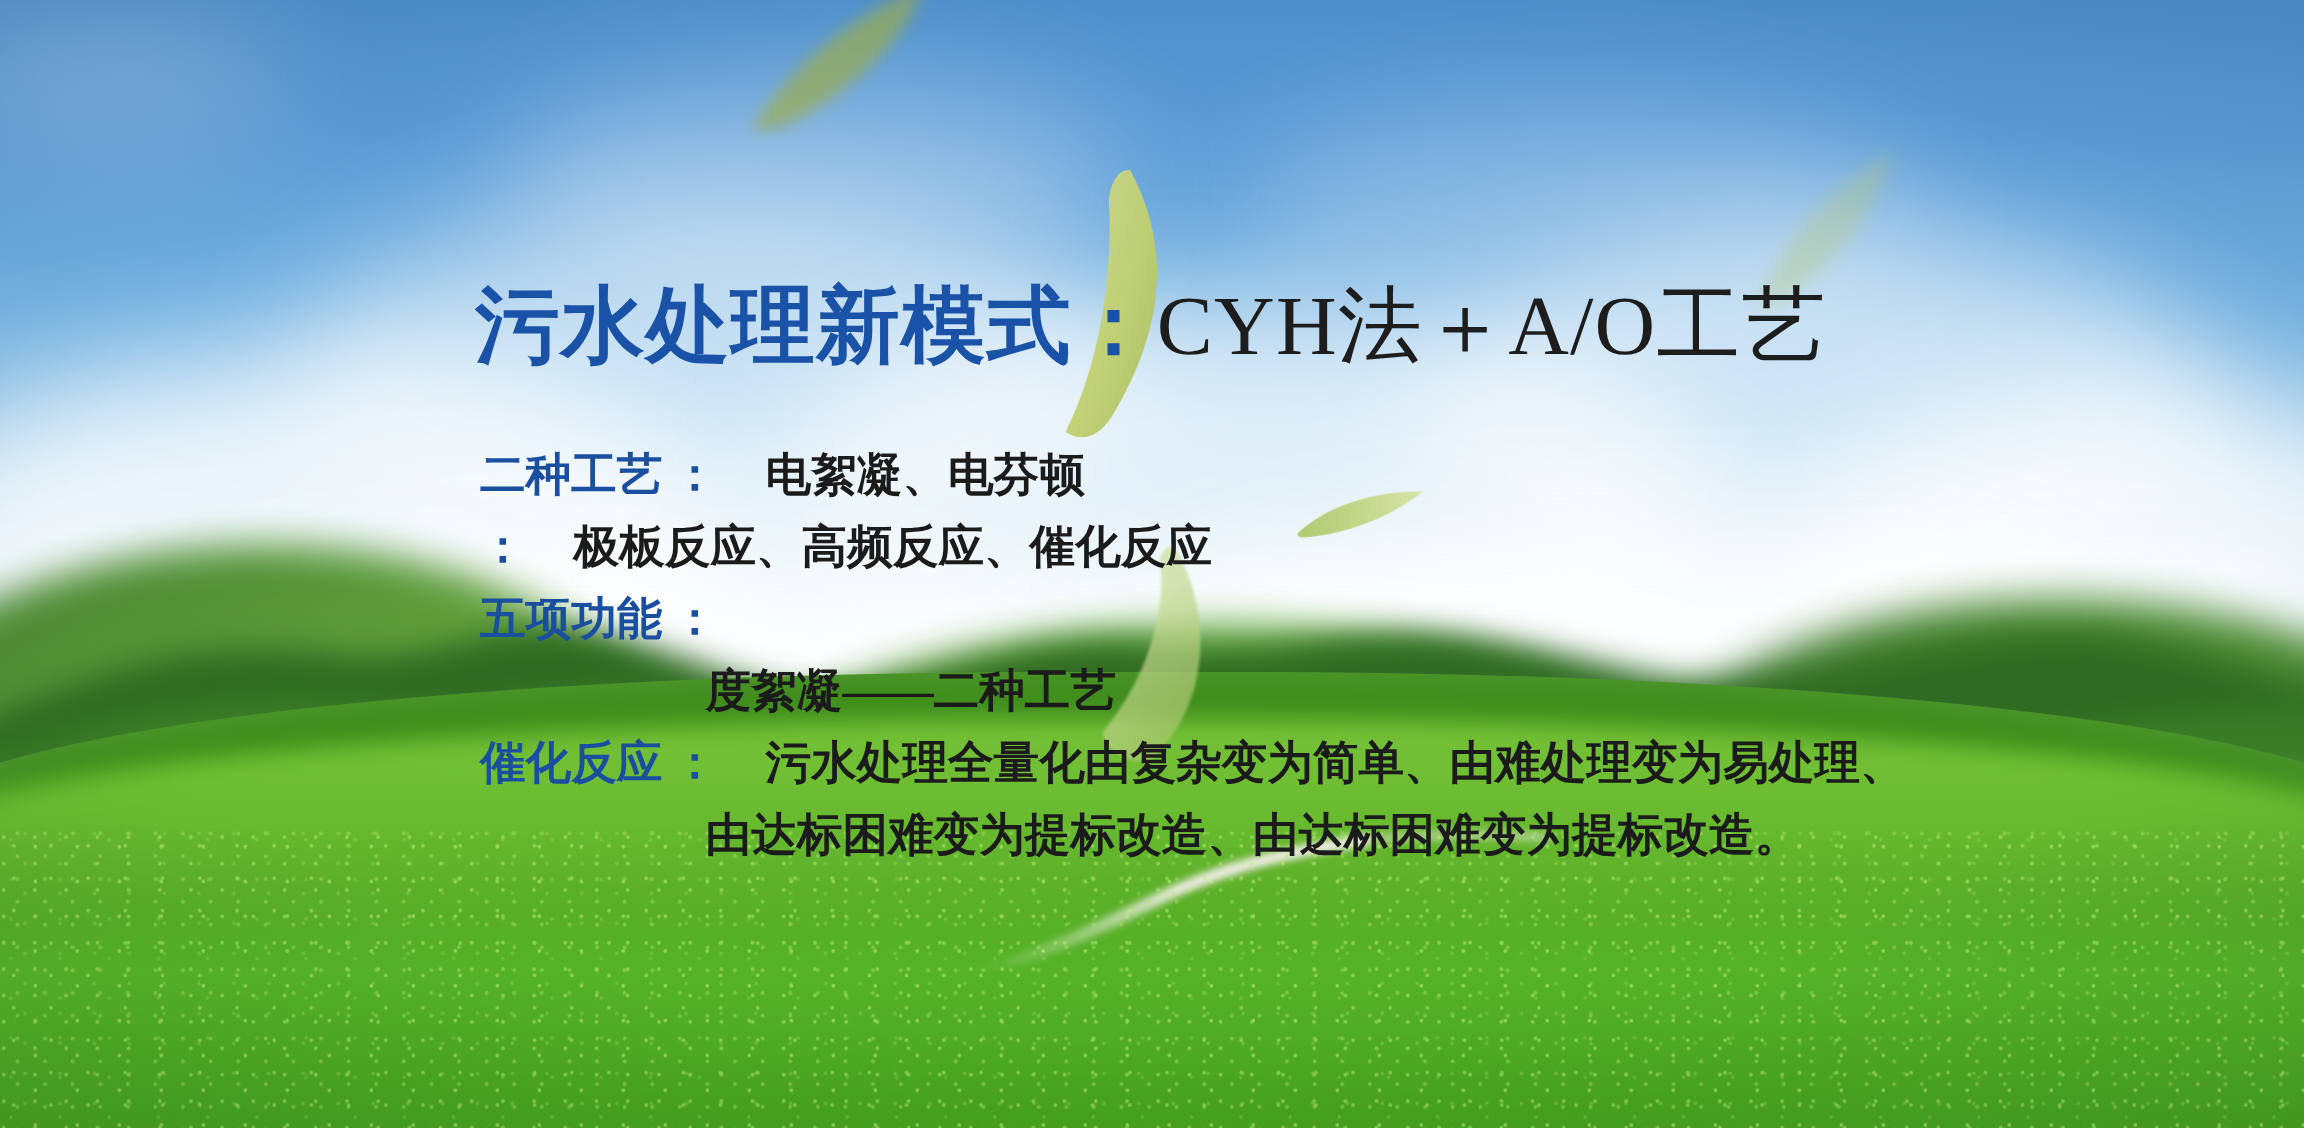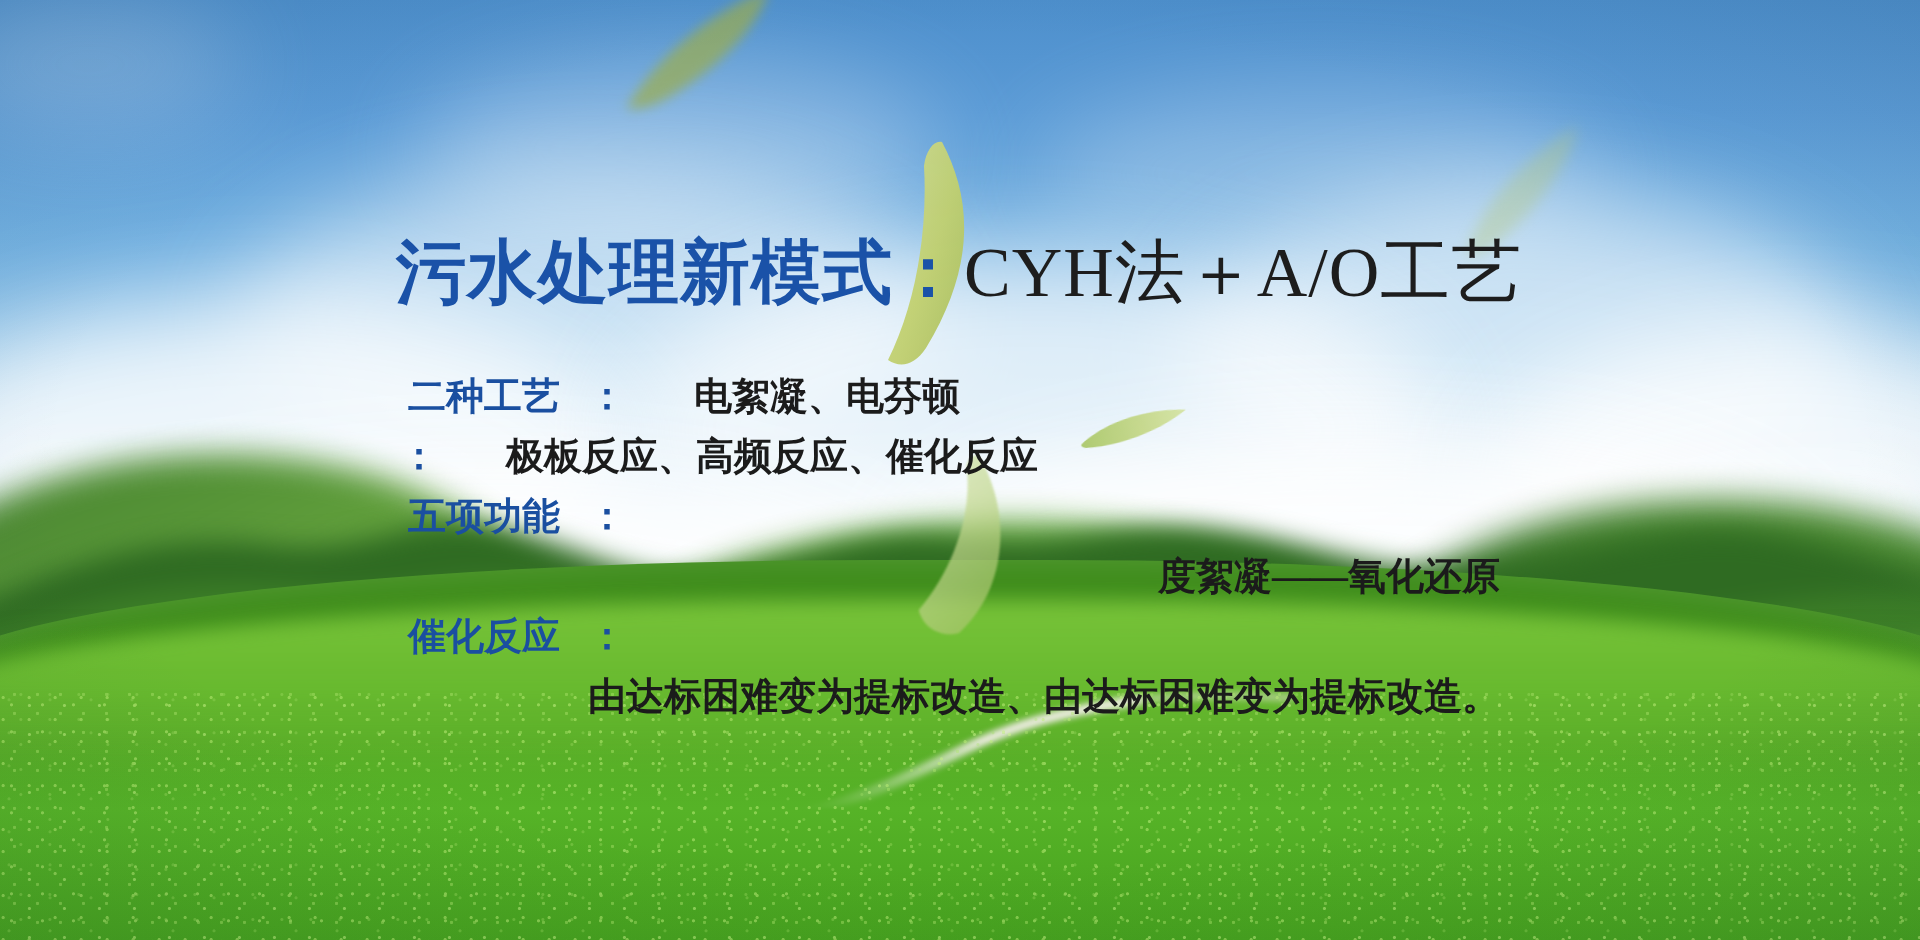--- a/index.html
+++ b/index.html
@@ -153,21 +153,21 @@
   .leaf { position:absolute; }
   .leaf svg { display:block; }
   .leaf-a { left:608px;  top:6px;    transform:rotate(-18deg); filter:blur(6px); opacity:.72; }
   .leaf-b { left:880px;  top:140px;  filter:blur(.4px); opacity:.95; }
   .leaf-c { left:1078px; top:408px;  transform:rotate(-7deg); filter:blur(.6px); opacity:.9; }
   .leaf-d { left:905px;  top:455px;  transform:rotate(22deg); filter:blur(1.2px); opacity:.72; }
   .leaf-e { left:1438px; top:158px;  transform:rotate(-30deg); filter:blur(7px); opacity:.35; }
 
   
   .text-layer {
-    position:absolute; left:0; top:0; width:1920px; height:940px;text-align:right;
+    position:absolute; left:0; top:0; width:1920px; height:940px;
   }
   .title {
     position:absolute;
     left:396px; top:238px;
     font-size:70px;
     line-height:1;
     letter-spacing:1px;
     white-space:nowrap;
     font-weight:700;
   }
@@ -175,21 +175,21 @@
   .title .t-dark { color:#1d1d1d; font-weight:400; }
 
   .body-block {
     position:absolute;
     left:400px; top:366px;
     font-size:38px;
     line-height:60px;
     font-weight:700;
     white-space:nowrap;
   }
-  .b-row { display:flex; align-items:baseline;gap:28px; }
+  .b-row { display:flex; align-items:baseline; }
   .b-label { color:#1a4fa0; width:160px; flex:0 0 160px; }
   .b-colon { color:#1a4fa0; flex:0 0 28px; }
   .b-value { color:#1b1b1b;margin-left:40px; }
   .b-cont  { color:#1b1b1b; margin-left:188px; }
 
   
   .vignette {
     position:absolute; inset:0;
     pointer-events:none;
     background:radial-gradient(ellipse 85% 80% at 50% 48%, rgba(0,0,0,0) 55%, rgba(20,45,60,.13) 100%);
@@ -314,24 +314,25 @@
 
       <div class="b-row">
           <span class="b-colon">：</span>
           <span class="b-value">极板反应、高频反应、催化反应</span>
       </div>
 
       <div class="b-row">
         <span class="b-label">五项功能</span>
           <span class="b-colon">：</span>
       </div>
-      <div class="b-cont">度絮凝——氧化还原</div>
+      <div class="b-cont">度絮凝——二种工艺</div>
 
       <div class="b-row">
         <span class="b-label">催化反应</span>
           <span class="b-colon">：</span>
+          <span class="b-value">污水处理全量化由复杂变为简单、由难处理变为易处理、</span>
       </div>
       <div class="b-cont">由达标困难变为提标改造、由达标困难变为提标改造。</div>
 
     </div>
   </div>
 
 </div>
 
 </body></html>

